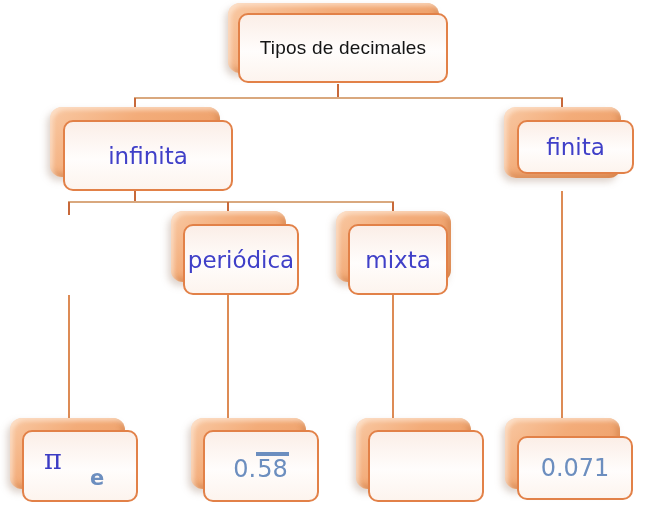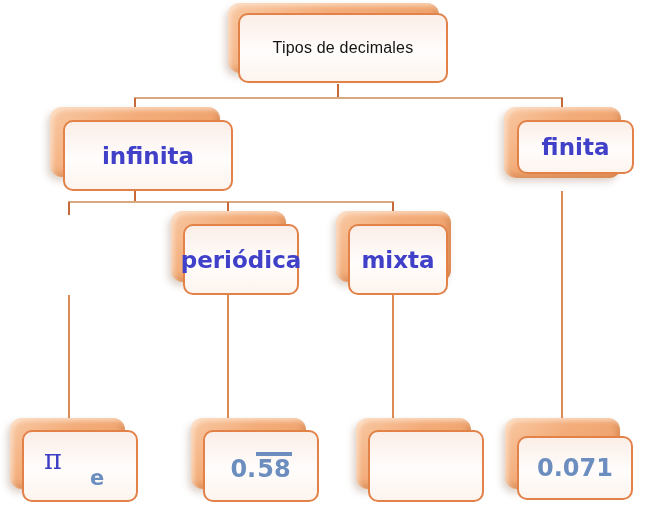--- a/index.html
+++ b/index.html
@@ -22,30 +22,30 @@
                 -3px 4px 7px rgba(160,130,110,0.35);
   }
   .front {
     position:absolute; border-radius:10px;
     border:2px solid #e28148;
     background:linear-gradient(to bottom,#fbeee7 0%,#fffdfc 55%,#fdf4ee 100%);
     display:flex; align-items:center; justify-content:center;
     box-sizing:border-box;
   }
   .title-text {
-    font-size:16px; color:#141414; letter-spacing:0.2px; white-space:nowrap;
+    font-size:19px; color:#141414; letter-spacing:0.2px; white-space:nowrap;
     font-family:"Liberation Sans", sans-serif;
   }
   .label {
     font-family:"DejaVu Sans","Liberation Sans",sans-serif;
-    font-weight:bold; font-size:23px; color:#4040c8; white-space:nowrap;
+    font-weight:normal; font-size:23px; color:#4040c8; white-space:nowrap;
   }
   .example {
     font-family:"DejaVu Sans","Liberation Sans",sans-serif;
-    font-weight:bold; font-size:24px; color:#6c8ebf; line-height:1; white-space:nowrap;text-align:center;
+    font-weight:normal; font-size:24px; color:#6c8ebf; line-height:1; white-space:nowrap;text-align:center;
   }
   .rep {
     display:inline-block; line-height:1;
     border-top:4px solid #6c8ebf; padding:1px 1px 0 1px;
   }
   .pi-glyph {
     position:absolute; left:20px; top:14px;
     font-family:"DejaVu Serif", serif; font-size:27px; color:#3c3cc4; line-height:1;
   }
   .e-glyph {

